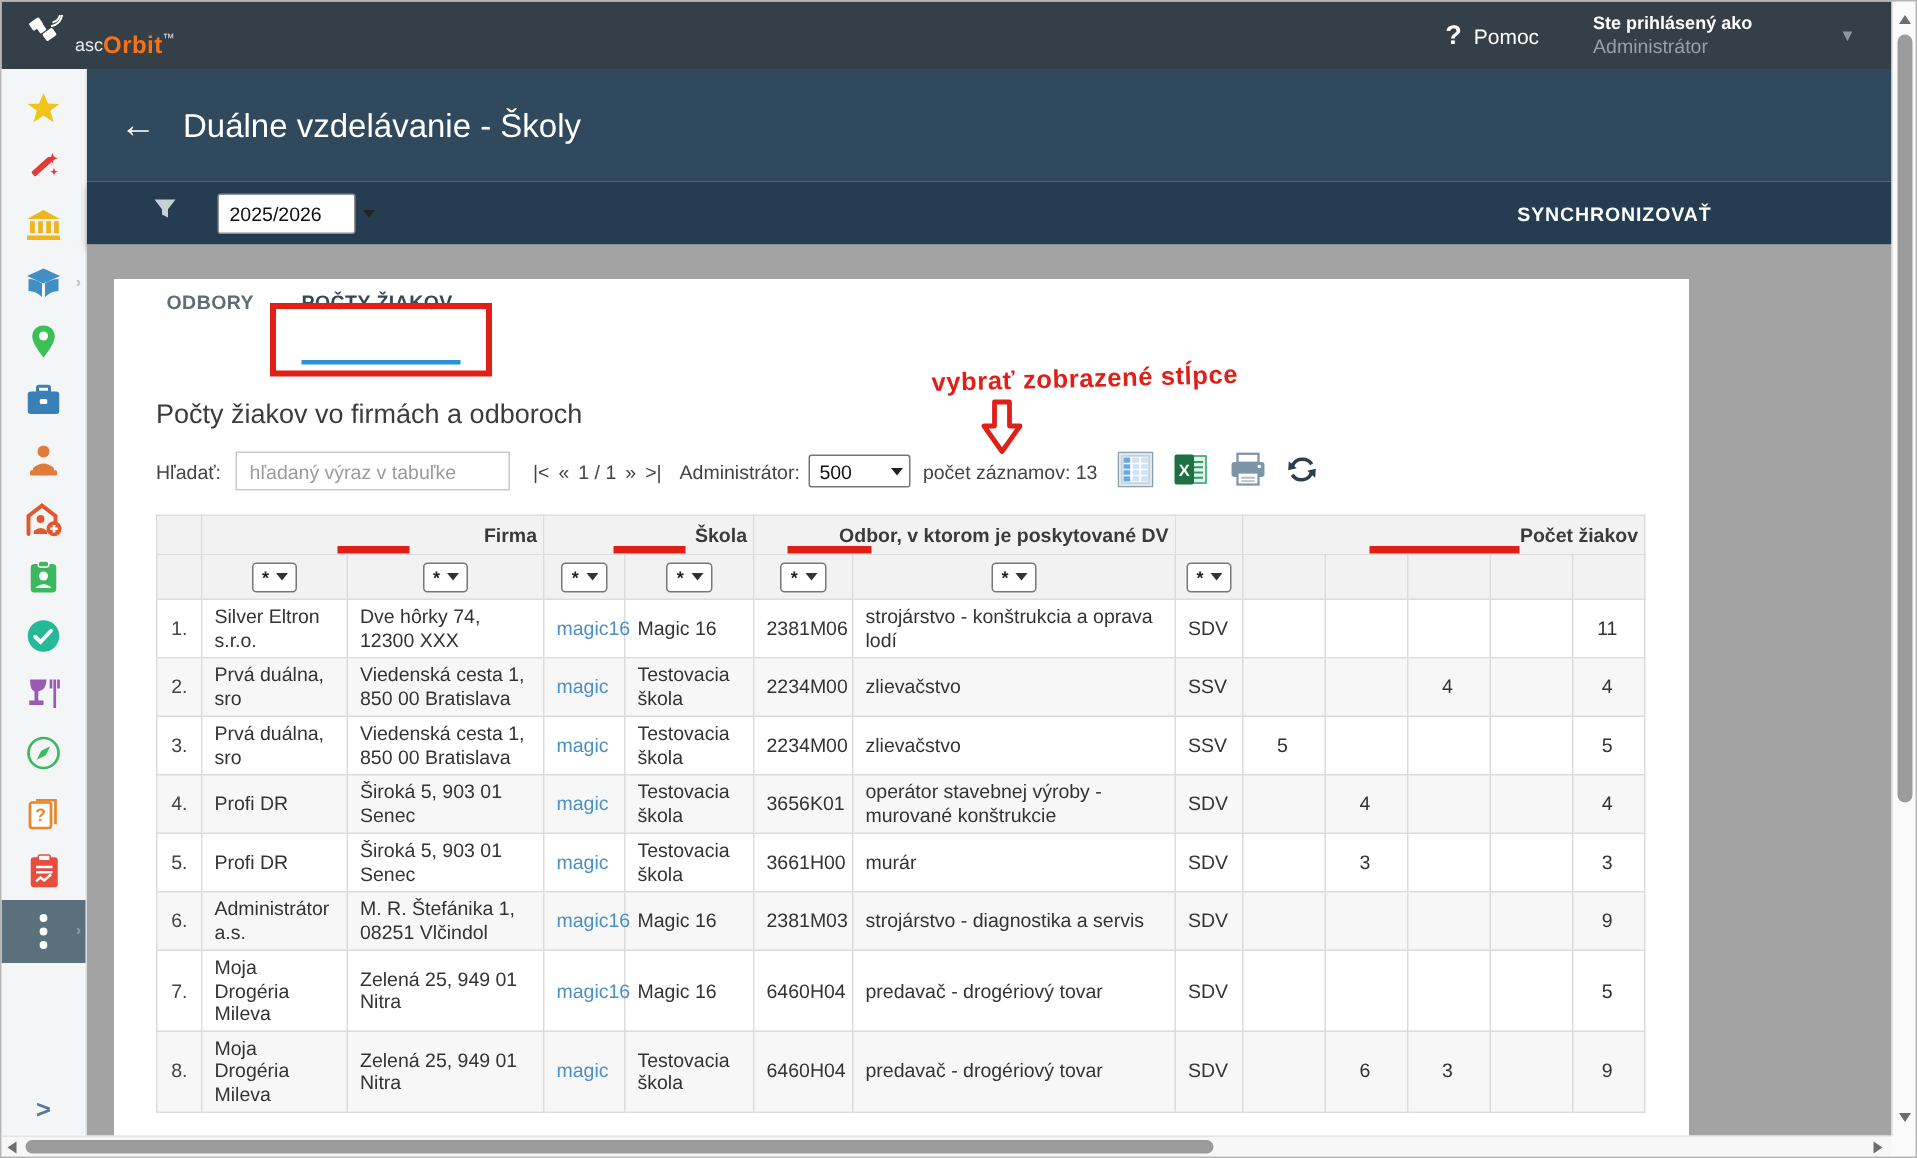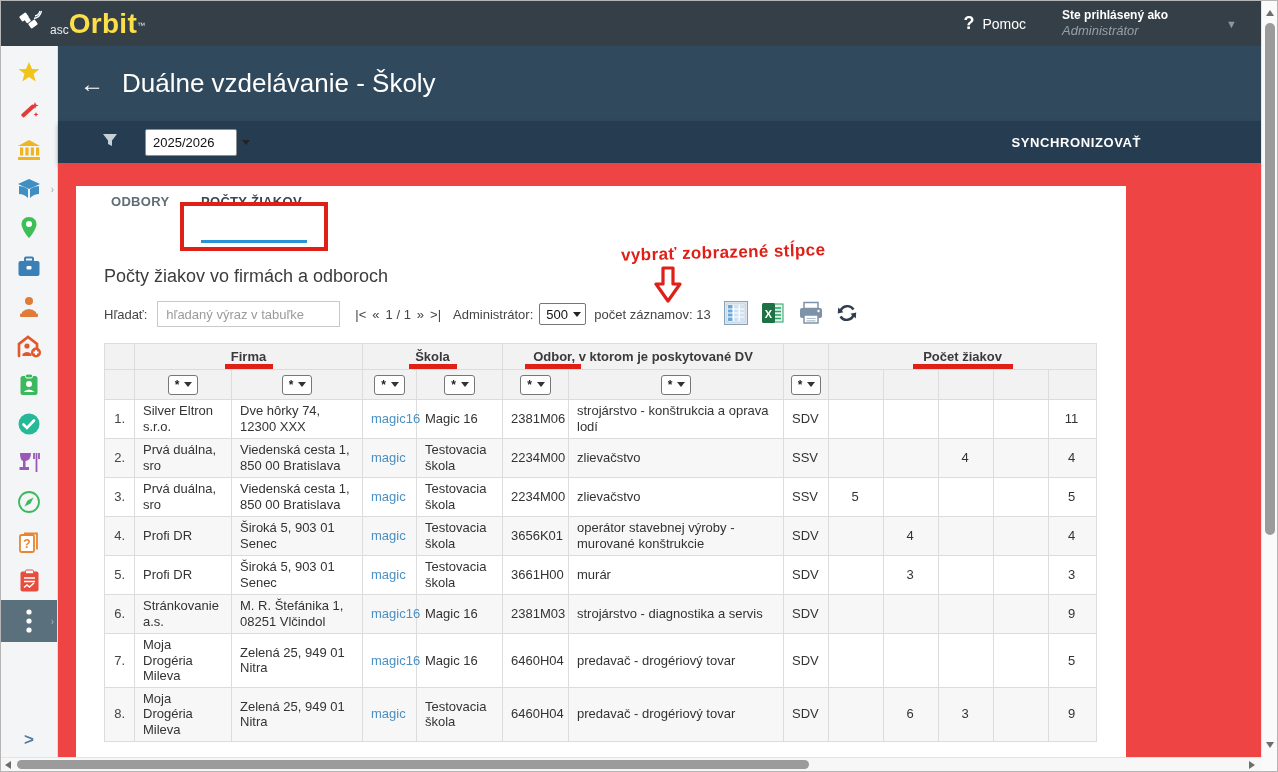--- a/index.html
+++ b/index.html
@@ -3,83 +3,83 @@
 <meta charset="utf-8">
 <style>
   * { box-sizing: border-box; margin: 0; padding: 0; }
   body { font-family: "Liberation Sans", sans-serif; background:#ccc; }
   .app { position:relative; width:1278px; height:772px; background:#e9ebed; overflow:hidden; border:1px solid #b5b5b5; }
 
   
   .topbar { position:absolute; left:0; top:0; width:1262px; height:45px; background:#353f47; display:flex; align-items:center; padding:0 26px 0 16px; }
   .logo { display:flex; align-items:flex-end; color:#fff; cursor:pointer; }
   .logo-asc { font-size:12px; color:#e8ecee; margin-left:2px; padding-bottom:3px; }
-  .logo-orbit { font-size:28px; font-weight:bold; color:#fde047; letter-spacing:.3px; }
+  .logo-orbit { font-size:16px; font-weight:bold; color:#f97316; letter-spacing:.3px; }
   .logo-tm { font-size:8px; color:#dfe5e8; padding-bottom:10px; }
   .top-right { margin-left:auto; display:flex; align-items:center; gap:10px; }
   .help { display:flex; align-items:center; gap:8px; color:#fff; cursor:pointer; margin-right:26px; }
   .help-q { font-size:18px; font-weight:bold; }
   .help-label { font-size:14px; font-weight:normal; }
   .user-block { display:flex; flex-direction:column; line-height:1.25; }
   .user-line1 { color:#fff; font-size:12px; font-weight:bold; }
-  .user-line2 { color:#95a1a9; font-size:13px;font-style:italic; }
+  .user-line2 { color:#95a1a9; font-size:13px; }
   .user-chevron { color:#8b969e; font-size:11px; margin-left:48px; }
 
   
   .sidebar { position:absolute; left:0; top:45px; width:57px; height:713px; background:#f3f5f6; border-right:1px solid #dcdfe1; display:flex; flex-direction:column; align-items:center; padding-top:6px; }
   .s-item { position:relative; height:41.5px; width:100%; display:flex; align-items:center; justify-content:center; cursor:pointer; }
   .s-item svg { display:block; }
   .s-sub-chevron { position:absolute; right:3px; top:50%; transform:translateY(-50%); color:#b6bdc2; font-size:10px; font-weight:bold; }
   .s-item.active { background:#5a707d; height:44px; }
   .s-item.active .s-sub-chevron { color:#93a2ab; }
   .s-expand { margin-top:78px; color:#557a9c; font-size:17px; font-weight:bold; }
 
   
   .header-bar { position:absolute; left:57px; top:45px; width:1205px; height:75px; background:#30495c; display:flex; align-items:center; padding-left:22px; }
   .back-arrow { color:#fff; font-size:24px; font-weight:bold; cursor:pointer; margin-right:18px; }
-  .page-title { color:#fff; font-size:26px; }
+  .page-title { color:#fff; font-size:22px; }
 
   
   .filter-bar { position:absolute; left:57px; top:120px; width:1205px; height:42px; background:#253c51; display:flex; align-items:center; box-shadow:0 3px 5px rgba(0,0,0,.25); }
   .funnel { margin-left:44px; }
   .year-select { margin-left:27px; width:92px; height:27px; background:#fff; border:1px solid #8e8e8e; border-radius:2px; display:flex; align-items:center; justify-content:space-between; padding:0 7px; font-size:13px; color:#111; cursor:pointer;gap:28px; }
   .chev-down { width:0; height:0; border-left:4px solid transparent; border-right:4px solid transparent; border-top:5px solid #222; }
   .sync-btn { margin-left:auto; margin-right:122px; color:#fff; font-size:13px; font-weight:bold; letter-spacing:.6px; cursor:pointer; }
 
   
-  .content { position:absolute; left:57px; top:162px; width:1205px; height:596px; background:#ef4444; }
+  .content { position:absolute; left:57px; top:162px; width:1205px; height:596px; background:#a3a3a3; }
   .card { position:absolute; left:18px; top:23px; width:1050px; height:573px; background:#fff; overflow:hidden; }
   .tab { font-size:13px; font-weight:bold; letter-spacing:.3px; cursor:pointer; }
   .tab-odbory { position:absolute; left:35px; top:8px; color:#5f6d76; }
   .tab-pocty { position:absolute; left:125px; top:8px; color:#37474f; }
   .tab-underline { position:absolute; left:125px; top:54px; width:106px; height:3px; background:#2a93d5; }
   .anno-box { position:absolute; left:104px; top:16px; width:148px; height:49px; border:4px solid #e01f17; }
 
   
   .section-title { position:absolute; left:28px; top:80px; font-size:18px; color:#3c3c3c; }
   .toolbar { position:absolute; left:28px; top:114px; height:28px; display:flex; align-items:center; font-size:13px; color:#444; }
   .search-label { margin-right:10px; }
   .search-input { width:183px; height:26px; border:1px solid #c9c9c9; padding:0 8px; font-size:13px; font-family:"Liberation Sans", sans-serif; color:#333; }
   .search-input::placeholder { color:#9b9b9b; }
   .pager { display:flex; align-items:center; gap:6px; margin-left:15px; }
   .pager span { cursor:pointer; }
   .pager .pg-page { cursor:default; }
   .paging-label { margin-left:12px; }
-  .size-select { margin-left:6px; width:47px; height:22px; border:1px solid #767676; border-radius:2px; background:#fff; display:flex; align-items:center; justify-content:space-between; padding:0 4px 0 6px; cursor:pointer; color:#111; }
+  .size-select { margin-left:6px; width:68px; height:22px; border:1px solid #767676; border-radius:2px; background:#fff; display:flex; align-items:center; justify-content:space-between; padding:0 4px 0 6px; cursor:pointer; color:#111; }
   .records { margin-left:8px; }
   .tb-icon { margin-left:13px; cursor:pointer; }
 
   
   .anno-text { position:absolute; left:545px; top:57px; color:#e01f17; font-size:17px; font-weight:bold; letter-spacing:.4px; transform:rotate(-1.5deg); white-space:nowrap; }
   .anno-arrow { position:absolute; left:578px; top:80px; }
 
   
   table { position:absolute; left:28px; top:157px; width:992px; border-collapse:collapse; font-size:13px; table-layout:fixed; }
   th, td { border:1px solid #dcdcdc; }
-  th { background:#f2f2f2; color:#3a3a3a; font-weight:bold; padding:3px 4px; position:relative; }
+  th { background:#f2f2f2; color:#3a3a3a; font-weight:bold; padding:3px 4px; position:relative;text-align:right; }
   .gr { height:26px; font-size:13px; }
   .hr2 th { height:36px; line-height:1.25; }
   .fr td { height:30px; background:#f2f2f2; text-align:center; }
   .red-mark { position:absolute; bottom:0; height:5px; background:#e01f17; }
   .sort-tri { position:absolute; top:4px; right:5px; width:0; height:0; border-left:4px solid transparent; border-right:4px solid transparent; border-top:6px solid #222; }
   .mini-select { display:inline-flex; align-items:center; gap:5px; background:#fff; border:1px solid #777; border-radius:3px; padding:2px 5px 2px 6px; font-weight:bold; font-size:12px; color:#222; cursor:pointer; }
   .mini-select .chev-down { border-top-color:#333; }
   tbody td { height:39px; padding:3px 8px; color:#333; line-height:1.2; vertical-align:middle; background:#fff; }
   tbody tr:nth-child(even) td { background:#f7f7f7; }
   td.c-num { text-align:right; padding-right:9px; color:#444; }
@@ -469,21 +469,21 @@
               <td class="c-txt">murár</td>
               <td class="c-txt">SDV</td>
               <td class="c-cnt"></td>
               <td class="c-cnt">3</td>
               <td class="c-cnt"></td>
               <td class="c-cnt"></td>
               <td class="c-cnt">3</td>
             </tr>
             <tr>
               <td class="c-num">6.</td>
-              <td class="c-txt">Stránkovanie a.s.</td>
+              <td class="c-txt">Administrátor a.s.</td>
               <td class="c-txt">M. R. Štefánika 1, 08251 Vlčindol</td>
               <td class="c-link"><a class="id-link">magic16</a></td>
               <td class="c-txt">Magic 16</td>
               <td class="c-txt">2381M03</td>
               <td class="c-txt">strojárstvo - diagnostika a servis</td>
               <td class="c-txt">SDV</td>
               <td class="c-cnt"></td>
               <td class="c-cnt"></td>
               <td class="c-cnt"></td>
               <td class="c-cnt"></td>

